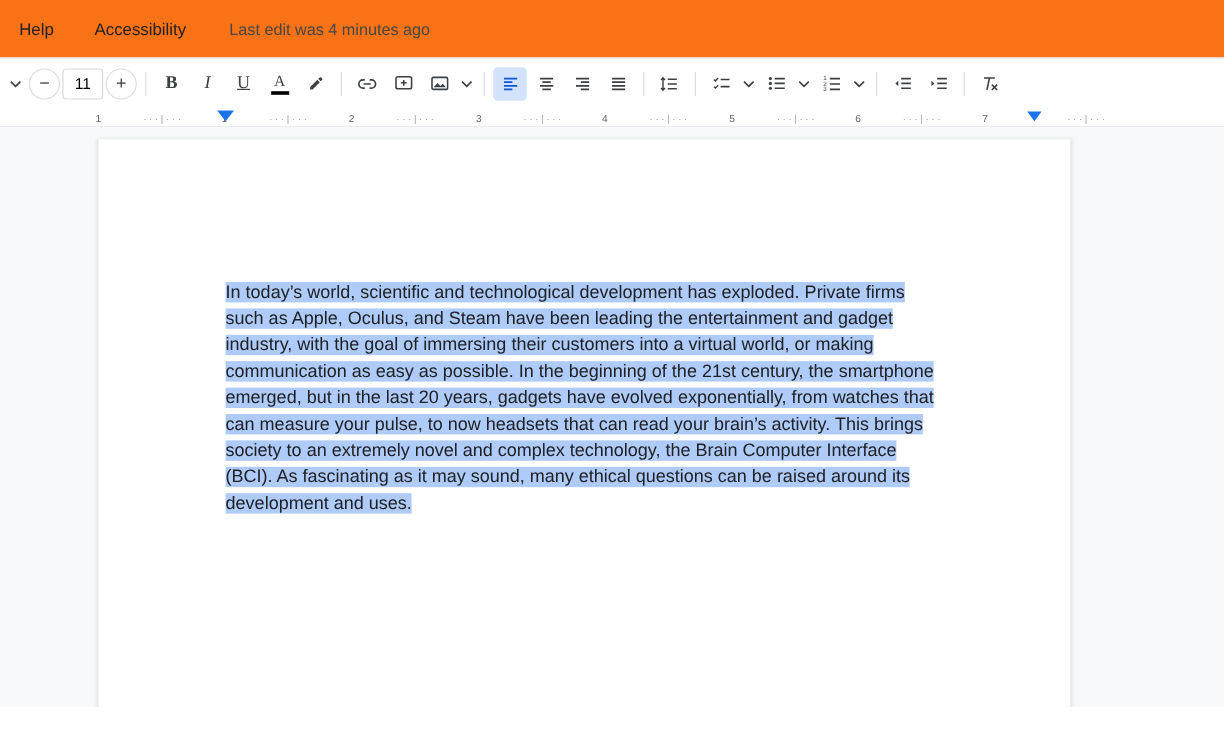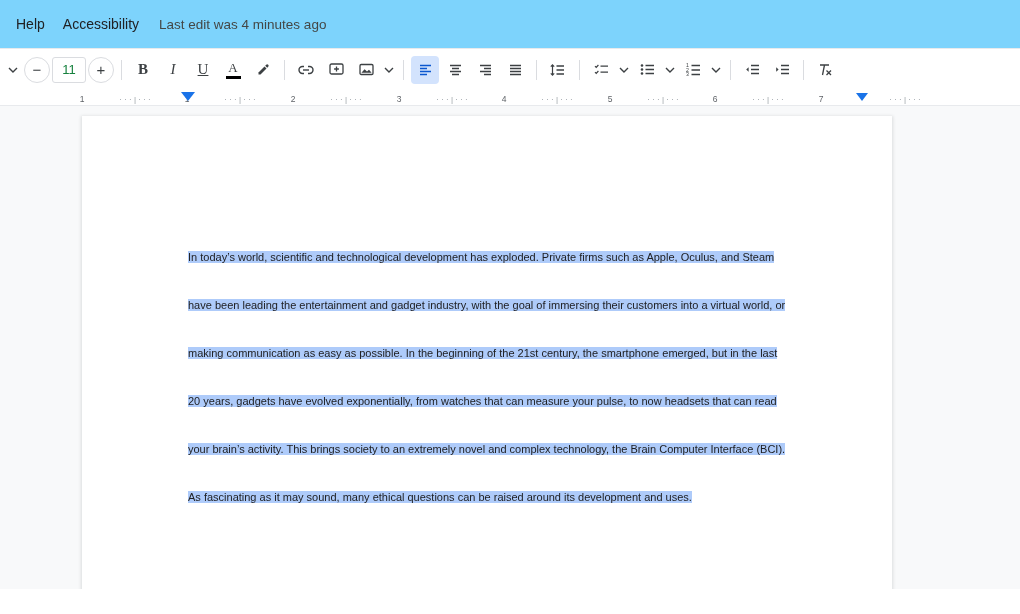--- a/index.html
+++ b/index.html
@@ -13,22 +13,22 @@
     color: #202124;
     -webkit-font-smoothing: antialiased;
   }
 
   
   .menubar {
     height: 48px;
     display: flex;
     align-items: center;
     padding-left: 8px;
-    gap: 2px;
-    background: #7dd3fc;
+    gap: 18px;
+    background: #f97316;
   }
   .menu-item {
     font-size: 14px;
     color: #202124;
     padding: 5px 8px;
     border-radius: 4px;
     line-height: 16px;
     white-space: nowrap;
   }
   .last-edit {
@@ -94,21 +94,21 @@
     display: flex; align-items: center; justify-content: center;
     font-size: 15px; color: #3c4043;
     background: #fff;
     line-height: 1;
   }
   .fsval {
     width: 34px; height: 26px;
     border: 1px solid #dadce0;
     border-radius: 3px;
     display: flex; align-items: center; justify-content: center;
-    font-size: 13px; color: #15803d;
+    font-size: 13px; color: #000000;
     background: #fff;
   }
 
   .bold-i { font-weight: bold; font-size: 15px; font-family: "Liberation Serif", serif; }
   .ital-i { font-style: italic; font-size: 15px; font-family: "Liberation Serif", serif; }
   .under-i { font-size: 15px; text-decoration: underline; font-family: "Liberation Serif", serif; }
 
   .textcolor {
     display: flex; flex-direction: column; align-items: center; justify-content: center;
     line-height: 1;
@@ -178,22 +178,22 @@
     box-shadow: 0 1px 3px 1px rgba(60,64,67,.15);
   }
   .doc-body {
     position: absolute;
     left: 106px;
     top: 117px;
     width: 600px;
   }
   .doc-para {
     font-family: "Liberation Sans", sans-serif;
-    font-size: 11px;
-    line-height: 48px;
+    font-size: 15px;
+    line-height: 22px;
     color: #202124;
     text-align: left;
     margin: 0;
   }
   .doc-para span.sel {
     background: #aecbfa;
   }
 </style>
 </head>
 <body>

